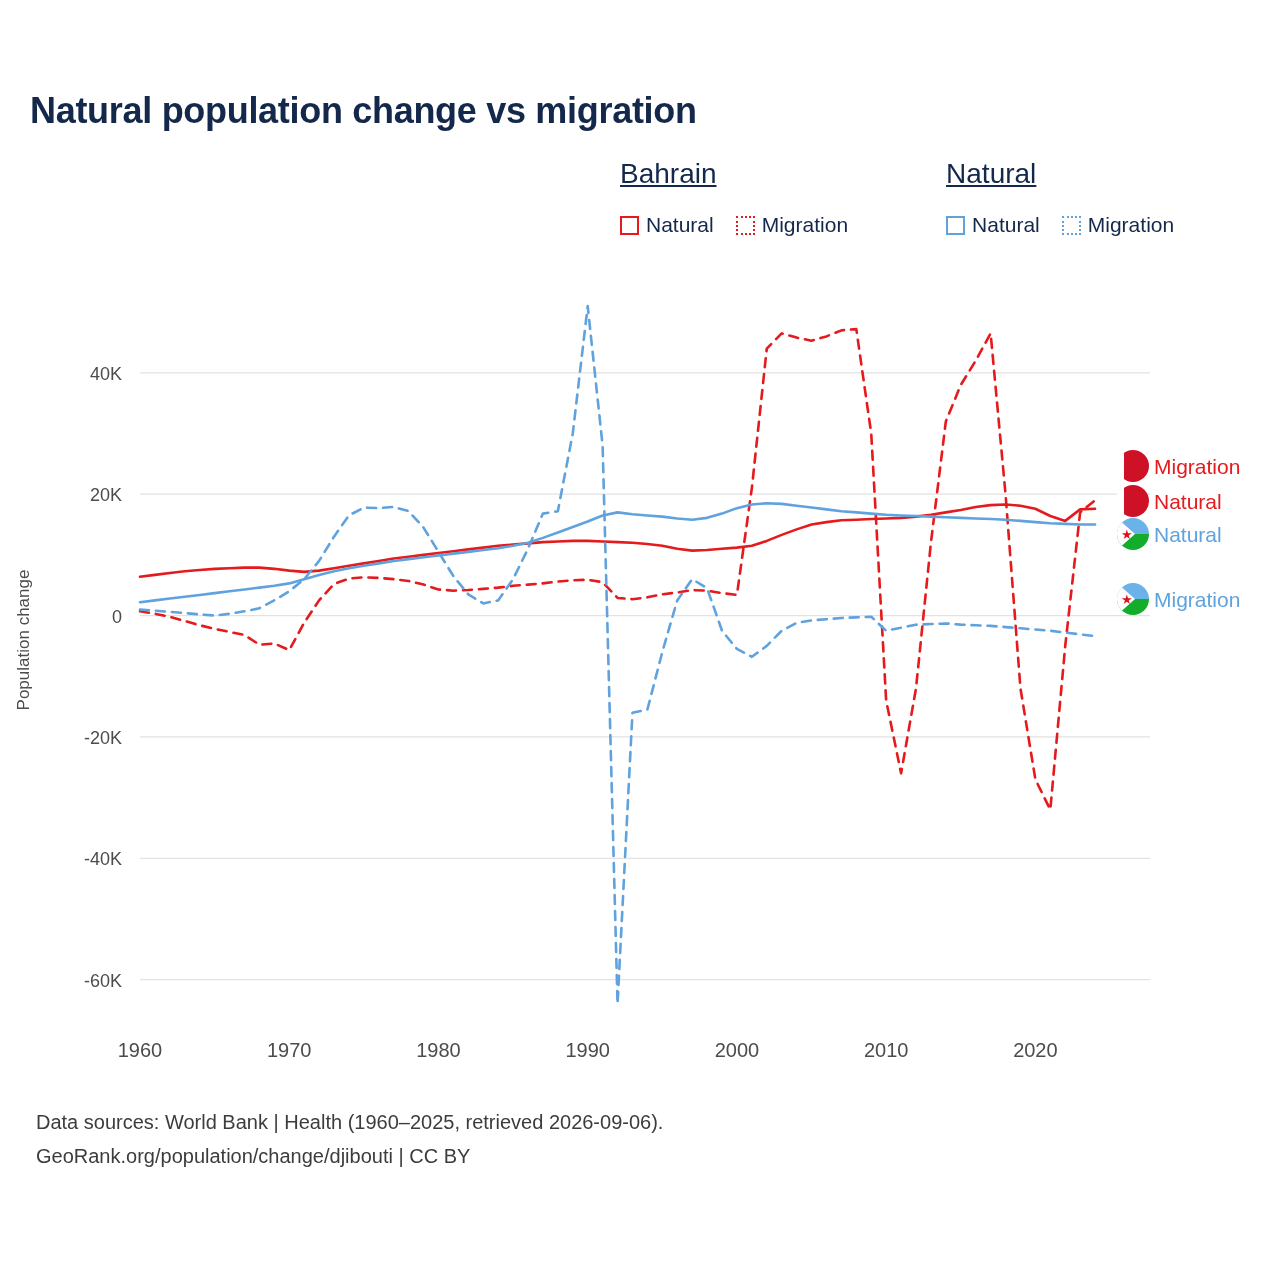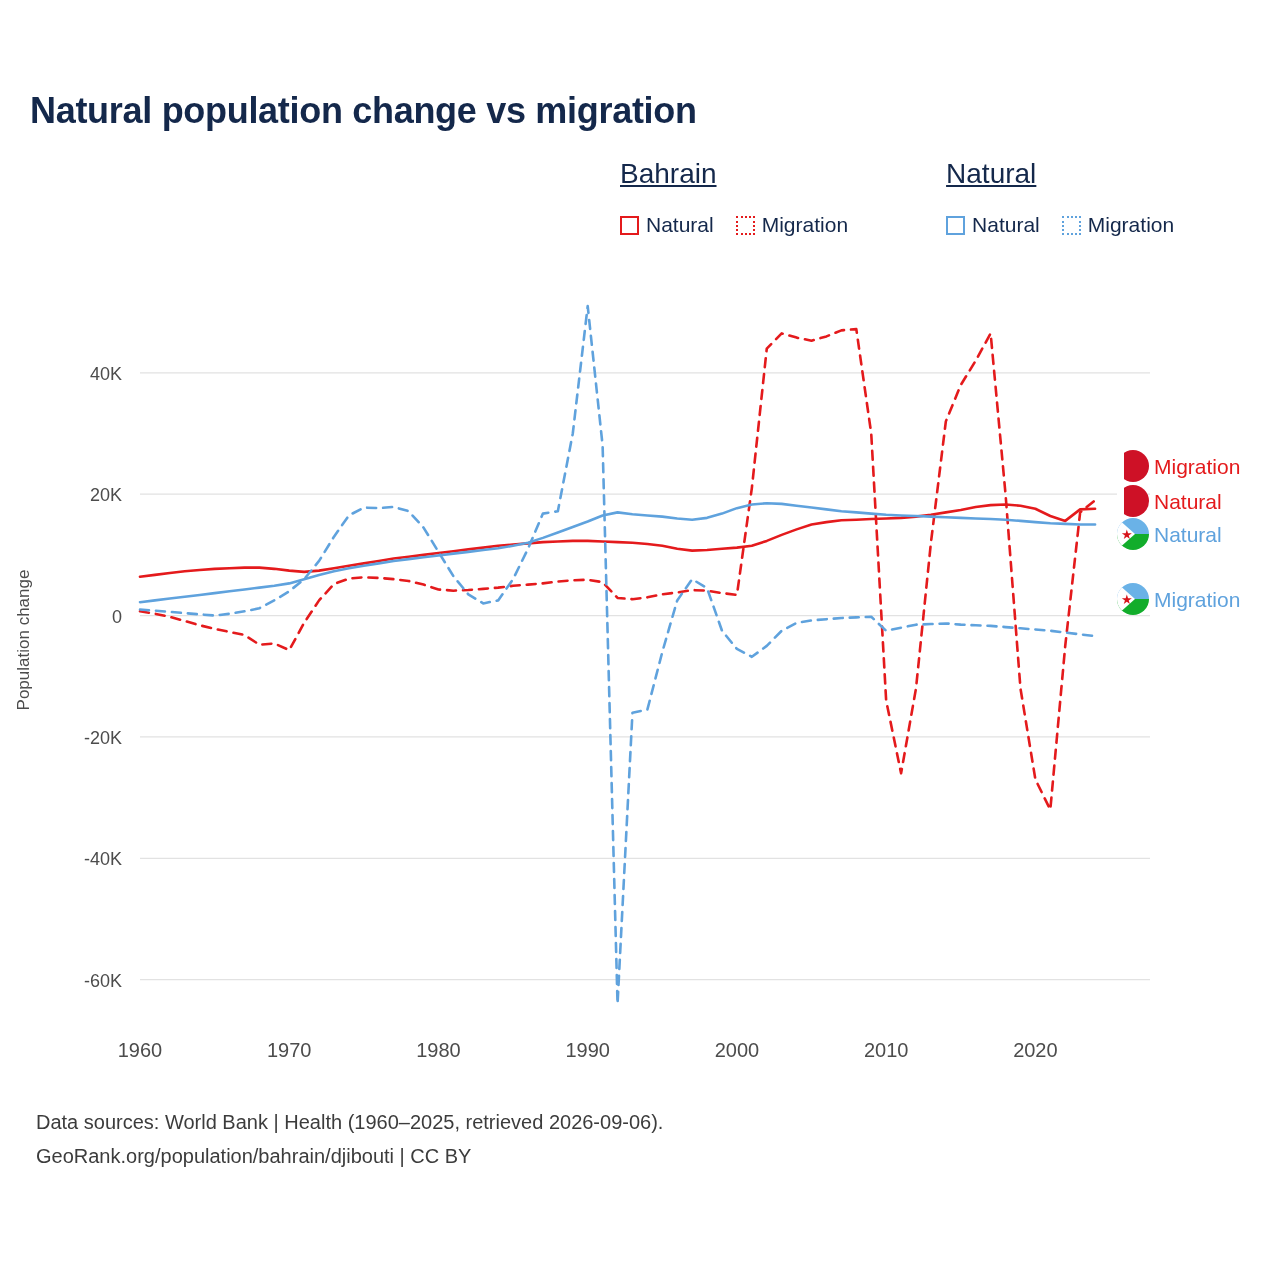--- a/index.html
+++ b/index.html
@@ -217,16 +217,16 @@
             <polygon points="1117,583 1117,615 1135,599" fill="#ffffff"></polygon>
             <text x="1121" y="604" fill="#d7141a" font-size="13">★</text>
           </g>
           <text x="1154" y="607" class="endlabel blue">Migration</text>
         </g>
     </svg>
   </div>
 
   <div class="footer">
     <div>Data sources: World Bank | Health (1960–2025, retrieved 2026-09-06).</div>
-    <div>GeoRank.org/population/bahrain/djibouti | CC BY</div>
+    <div>GeoRank.org/population/change/djibouti | CC BY</div>
   </div>
 
 </div>
 
 </body></html>

